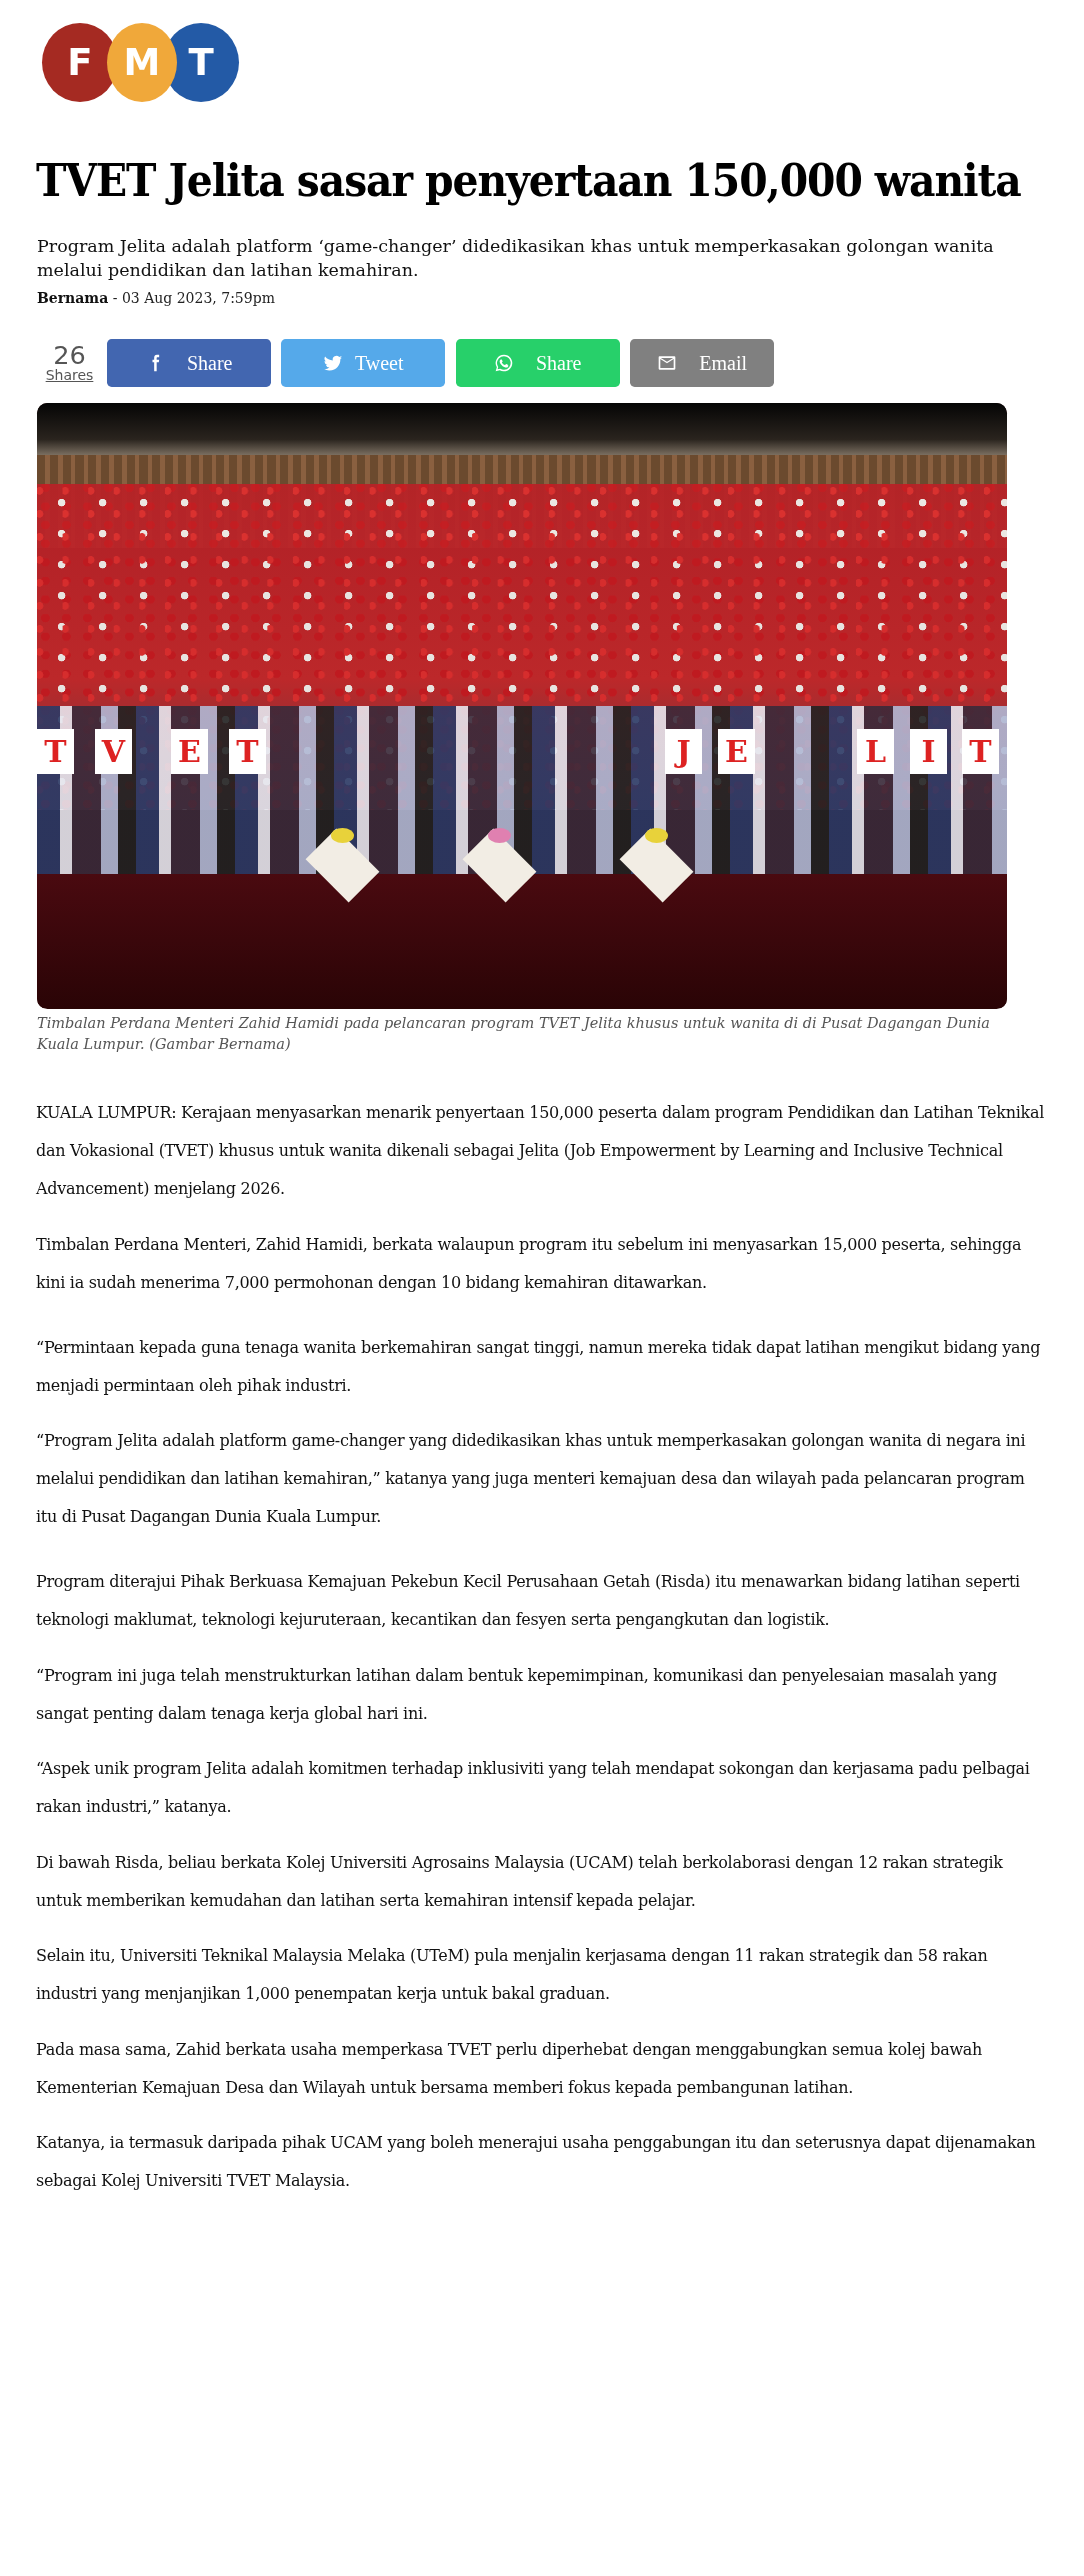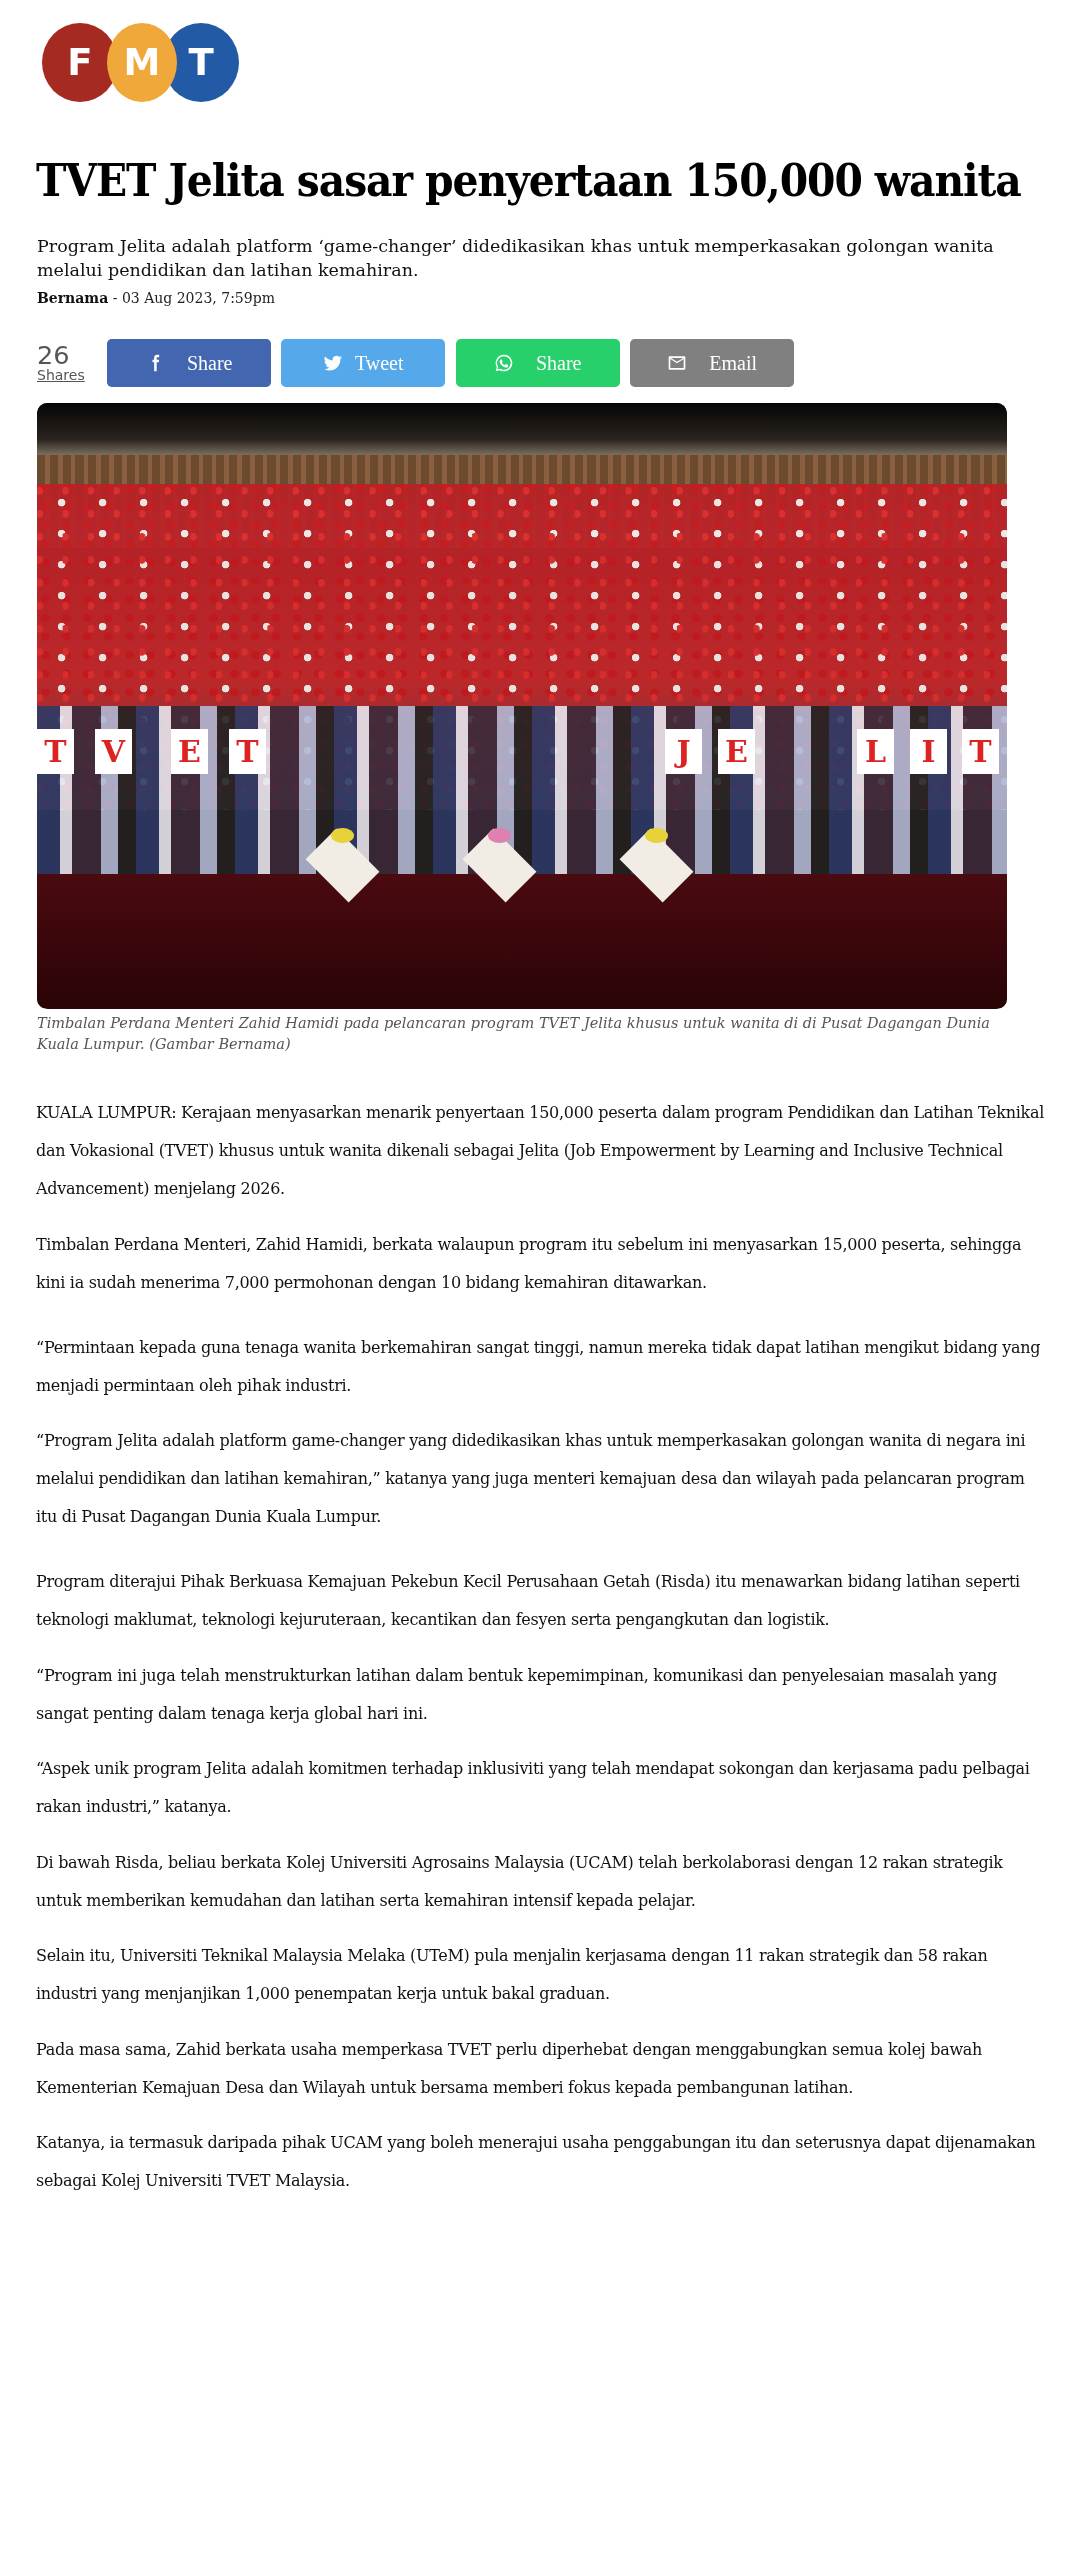--- a/index.html
+++ b/index.html
@@ -13,29 +13,29 @@
   .logo .d3 { left: 121px; background: #235aa6; z-index: 1; }
 
   .title { position: absolute; left: 36px; top: 152px; width: 1024px; font-family: "DejaVu Serif", serif; font-weight: bold; font-size: 44px; letter-spacing: -1.2px; line-height: 58px; color: #000; transform: scaleX(0.93); transform-origin: left; white-space: nowrap; }
 
   .subtitle { position: absolute; left: 37px; top: 234px; width: 1001px; font-size: 17.5px; line-height: 24.4px; color: #111; }
 
   .byline { position: absolute; left: 37px; top: 290px; font-size: 14px; line-height: 17.5px; color: #222; }
   .byline .author { font-weight: bold; color: #111; }
 
   .share-bar { position: absolute; left: 37px; top: 339px; height: 48px; display: flex; align-items: center; }
-  .share-count { width: 65px; text-align: left; font-family: "DejaVu Sans", sans-serif; color: #555; }
+  .share-count { width: 65px; text-align: center; font-family: "DejaVu Sans", sans-serif; color: #555; }
   .share-count .num { font-size: 25.6px; line-height: 25.6px; display: block; }
   .share-count .lbl { font-size: 14px; line-height: 15px; display: block; text-decoration: underline; }
   .sbtn { height: 48px; border-radius: 4.7px; display: flex; align-items: center; justify-content: center; gap: 22px; color: #fff; font-family: Liberation Serif, serif; font-size: 20px; margin-right: 10.5px; cursor: pointer; }
   .sbtn svg { width: 20px; height: 20px; fill: #fff; }
   .sbtn.fb { width: 164px; background: #4266b0; margin-left: 4.7px; }
   .sbtn.tw { width: 164px; background: #55a9ea; gap: 12px; }
   .sbtn.wa { width: 164px; background: #27d06a; }
-  .sbtn.em { width: 164px; background: #808080; text-align: right; }
+  .sbtn.em { width: 144px; background: #808080; text-align: right; }
 
   .photo { position: absolute; left: 37px; top: 403px; width: 970px; height: 606px; border-radius: 10.5px; overflow: hidden; background: #2a0606; }
   .photo .ceiling { position: absolute; left: 0; top: 0; width: 100%; height: 52px; background: linear-gradient(#050505, #2a241e 70%, #7a6e60); }
   .photo .seats { position: absolute; left: 0; top: 52px; width: 100%; height: 93px; background: repeating-linear-gradient(90deg, #6b4a2e 0 8.1px, #8a6040 8.1px 12.8px); }
   .photo .crowd { position: absolute; left: 0; top: 81px; width: 100%; height: 326px; background:
       radial-gradient(circle at 10% 30%, #e03030 0 3.5px, transparent 4.1px) 0 0/25.6px 23px,
       radial-gradient(circle at 60% 60%, #f2f0ec 0 3.5px, transparent 4.1px) 0 0/41px 31px,
       radial-gradient(circle at 40% 20%, #c81c22 0 4.1px, transparent 4.7px) 0 0/21px 18.6px,
       linear-gradient(#b82228, #c42a2c 60%, #6c3c48);
     opacity: 0.95; }

